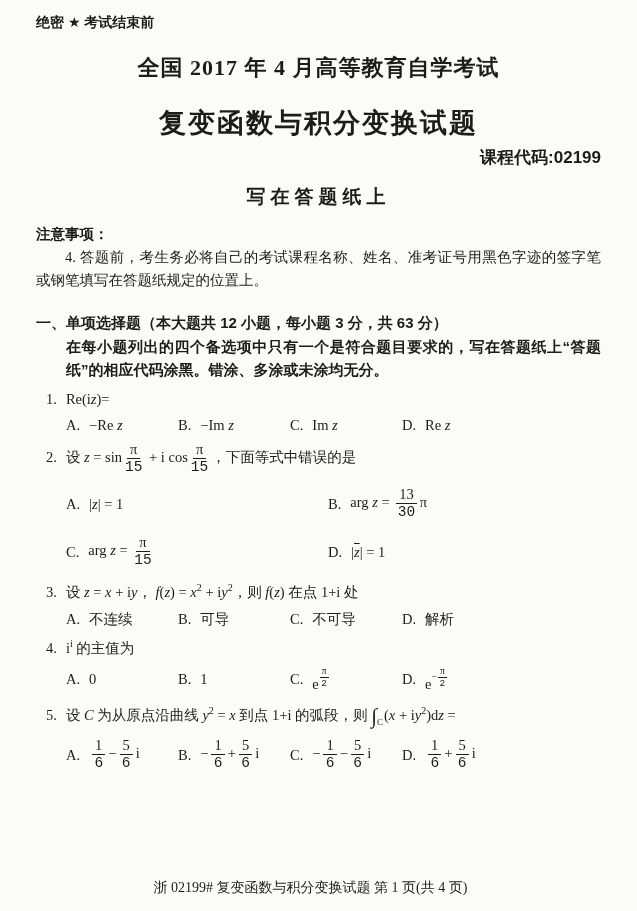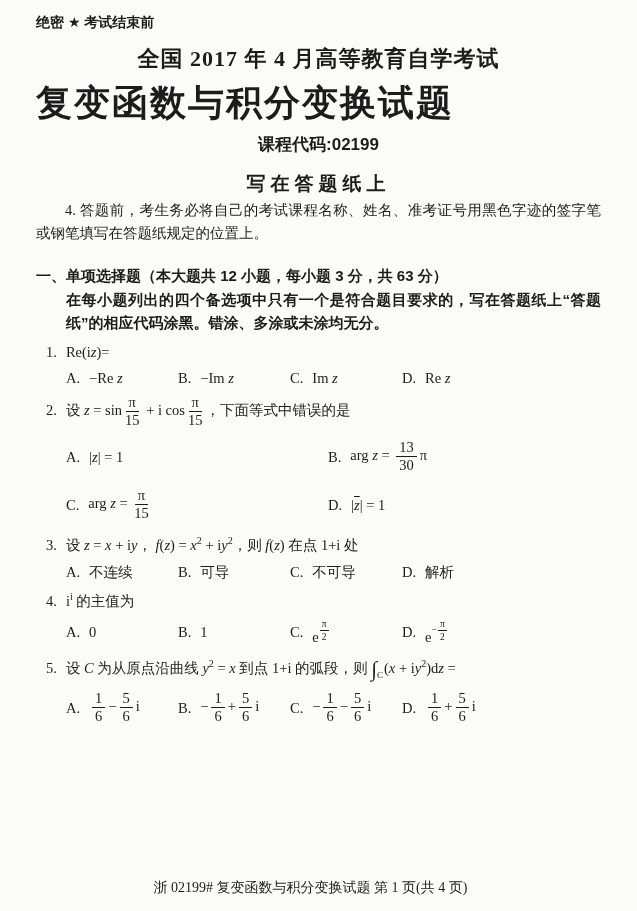--- a/index.html
+++ b/index.html
@@ -6,40 +6,40 @@
   body{width:637px;height:911px;}
   .page{
     width:637px;height:911px;box-sizing:border-box;position:relative;overflow:hidden;
     background:#fbfbf9;color:#1c1c1c;
     font-family:"Liberation Serif","DejaVu Serif",serif;
     font-size:14.5px;
     padding:12px 36px;
   }
   .hei{font-family:"Liberation Sans","DejaVu Sans",sans-serif;font-weight:700;}
   .classification{font-size:14px;margin-top:2px;}
-  .title1{text-align:center;font-size:22px;font-weight:700;margin-top:12px;letter-spacing:1px;}
-  .title2{text-align:left;font-size:36px;margin-top:5px;letter-spacing:2px;}
-  .course{text-align:center;font-size:17px;margin-top:5px;}
+  .title1{text-align:center;font-size:22px;font-weight:700;margin-top:21px;letter-spacing:1px;}
+  .title2{text-align:center;font-size:27px;margin-top:22px;letter-spacing:2px;}
+  .course{text-align:right;font-size:17px;margin-top:5px;}
   .instruction{text-indent:2em;margin-top:20px;font-size:14.5px;}
   .sectionTitle{text-align:center;font-size:19px;letter-spacing:5px;margin-top:15px;}
   .notesTitle{font-size:14.5px;margin-top:15px;}
   .note{text-indent:2em;line-height:1.6;margin-top:2px;text-align:justify;}
   .partHead{font-size:15px;margin-top:20px;line-height:1.5;}
   .partSub{font-size:15px;padding-left:30px;line-height:1.55;text-align:justify;}
   .stem{padding-left:10px;margin-top:8px;line-height:1.5;}
   .qnum{margin-right:9px;}
   .opts{display:flex;padding-left:30px;margin-top:6px;align-items:center;}
   .opt{width:112px;display:flex;align-items:center;}
   .opt:last-child{width:auto;}
   .olabel{margin-right:9px;}
   .grid2{display:grid;grid-template-columns:262px auto;row-gap:8px;padding-left:30px;margin-top:8px;}
   .gopt{display:flex;align-items:center;min-height:40px;}
   .fr{display:inline-flex;flex-direction:column;align-items:center;vertical-align:middle;line-height:1.1;margin:0 3px;font-style:normal;text-indent:0;}
   .fr>span:first-child{border-bottom:1px solid #1c1c1c;padding:0 3px;}
-  .fr>span:last-child{padding-top:1px;}
+  .fr>span:last-child{padding-top:1px;font-family:Liberation Mono, monospace;}
   sup{font-size:10px;}
   sub{font-size:10px;}
   .esup{vertical-align:9px;font-size:9.5px;}
   .esup .fr{margin:0 1px;vertical-align:middle;}
   .esup .fr>span:first-child{padding:0 2px;}
   .intg{font-size:21px;vertical-align:-3px;}
   .isub{font-size:9px;vertical-align:-5px;margin-right:1px;}
   .ovl{text-decoration:overline;}
   .footer{position:absolute;left:0;right:16px;bottom:14px;text-align:center;font-size:14px;}
   i{font-style:italic;}
@@ -51,20 +51,21 @@
 
   <div class="classification hei">绝密 ★ 考试结束前</div>
 
   <div class="title1">全国 2017 年 4 月高等教育自学考试</div>
   <div class="title2 hei">复变函数与积分变换试题</div>
   <div class="course hei">课程代码:02199</div>
 
 
   <div class="sectionTitle hei">写在答题纸上</div>
 
+  <div class="notesTitle hei">注意事项：</div>
   <div class="note">4. 答题前，考生务必将自己的考试课程名称、姓名、准考证号用黑色字迹的签字笔或钢笔填写在答题纸规定的位置上。</div>
 
   <div class="partHead hei">一、单项选择题（本大题共 12 小题，每小题 3 分，共 63 分）</div>
   <div class="partSub hei">在每小题列出的四个备选项中只有一个是符合题目要求的，写在答题纸上“答题纸”的相应代码涂黑。错涂、多涂或未涂均无分。</div>
 
   <div class="question">
     <div class="stem"><span class="qnum">1.</span><span>Re(i<i>z</i>)=</span></div>
     <div class="opts">
       <span class="opt">
           <span class="olabel">A.</span>

